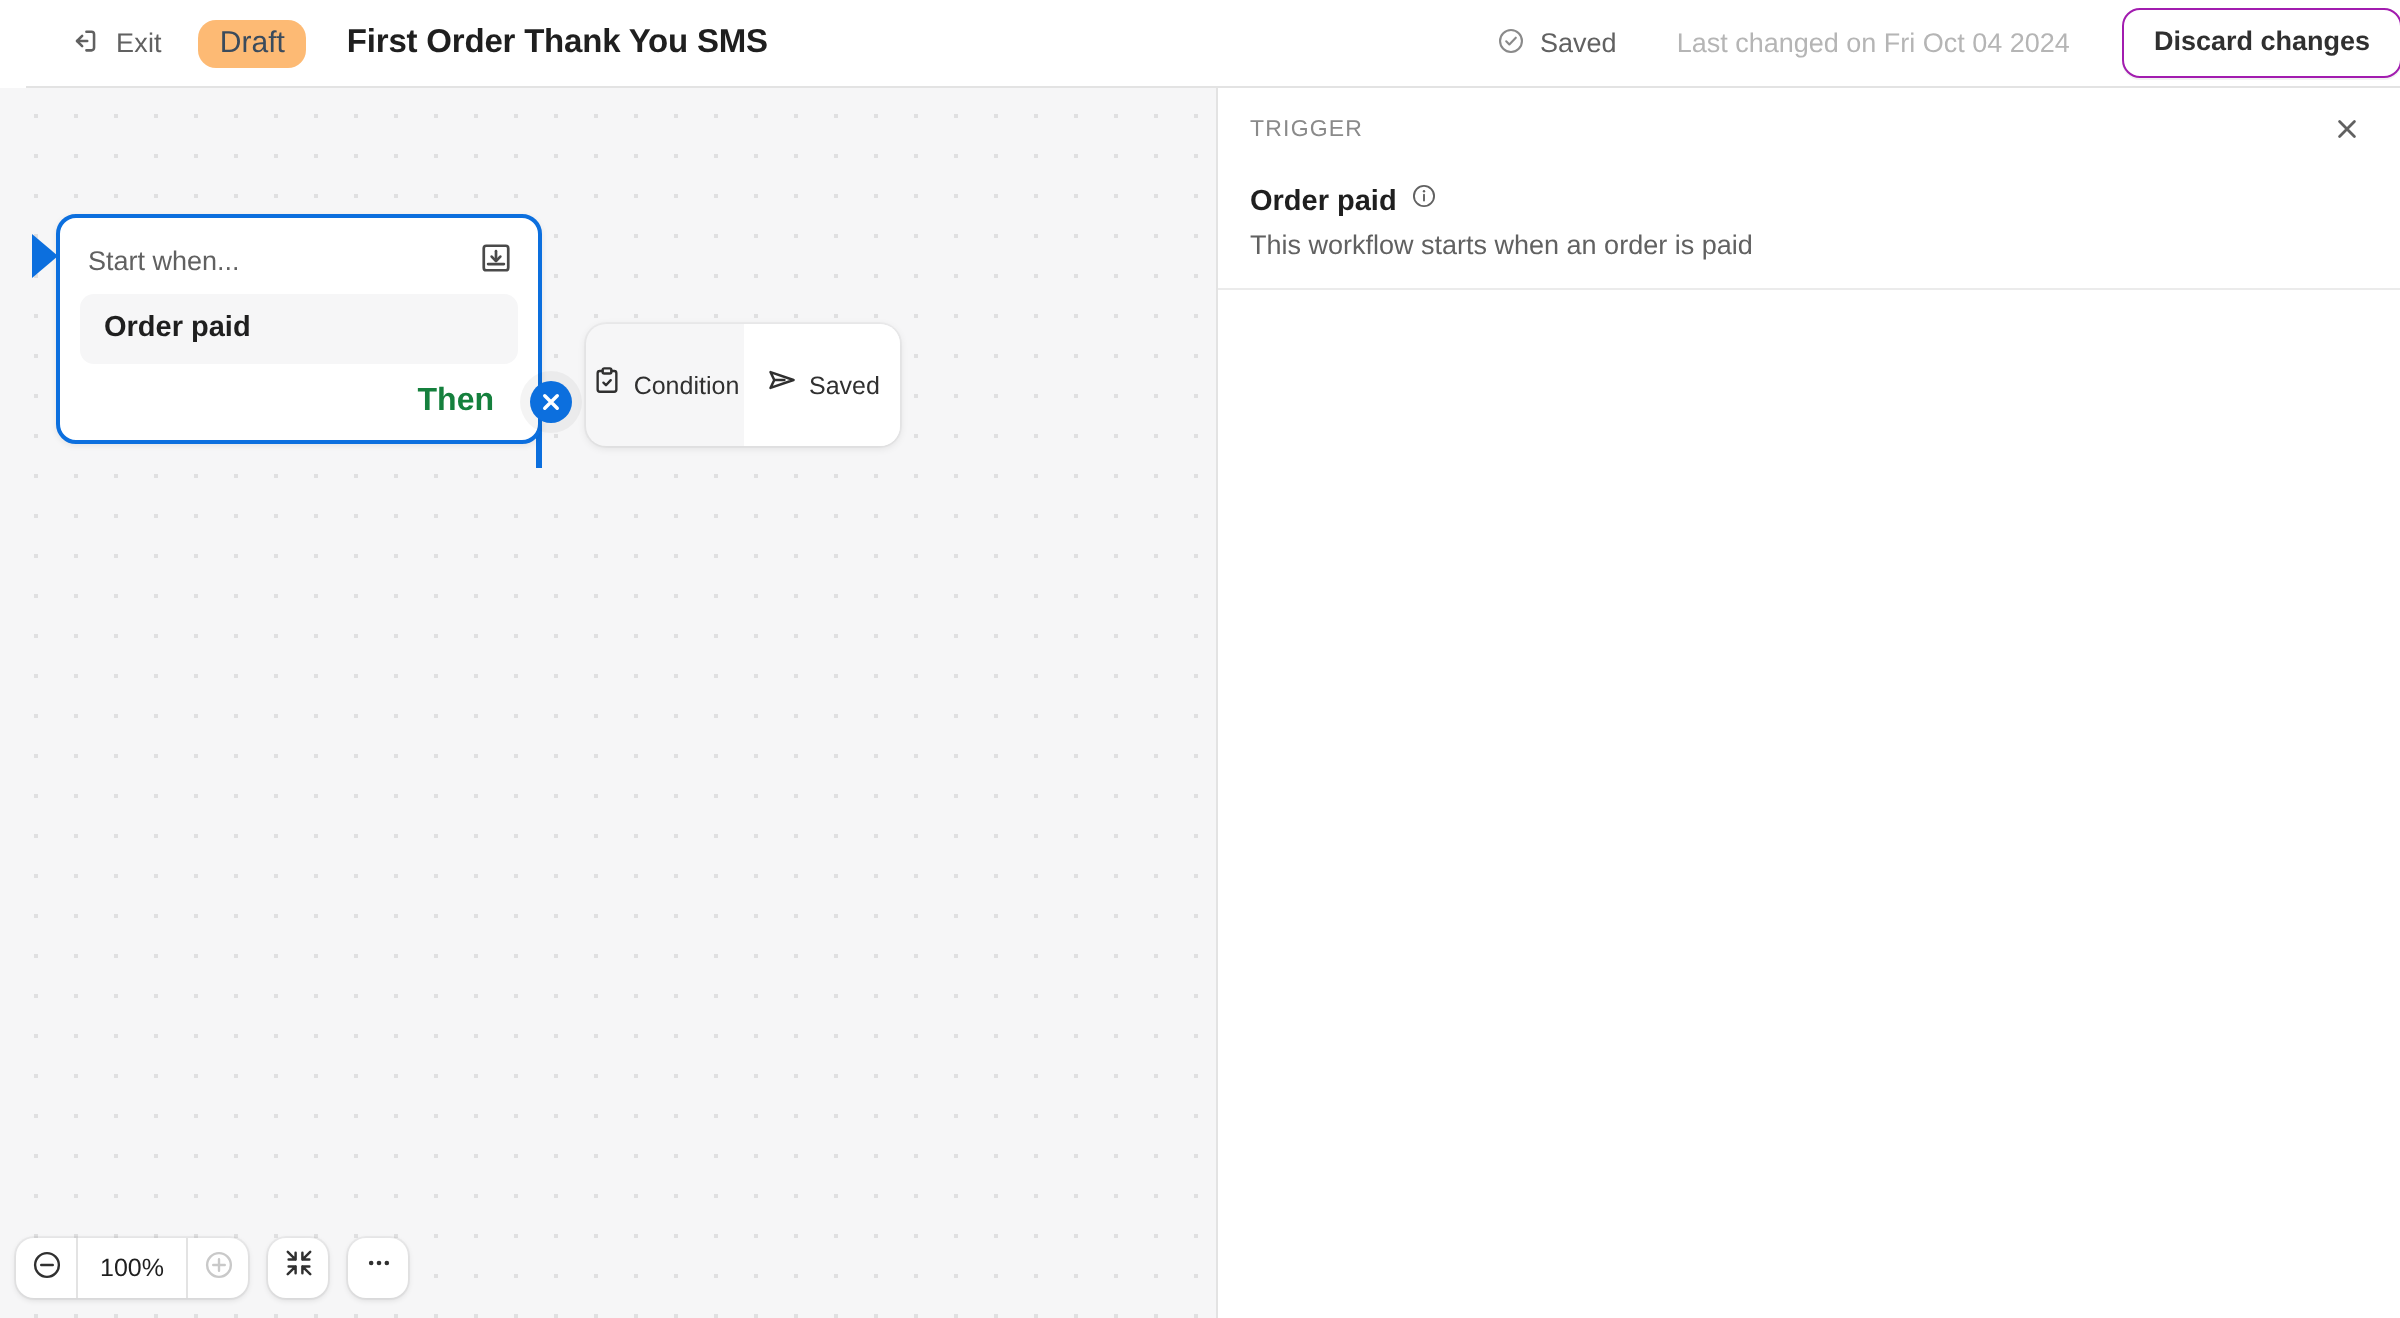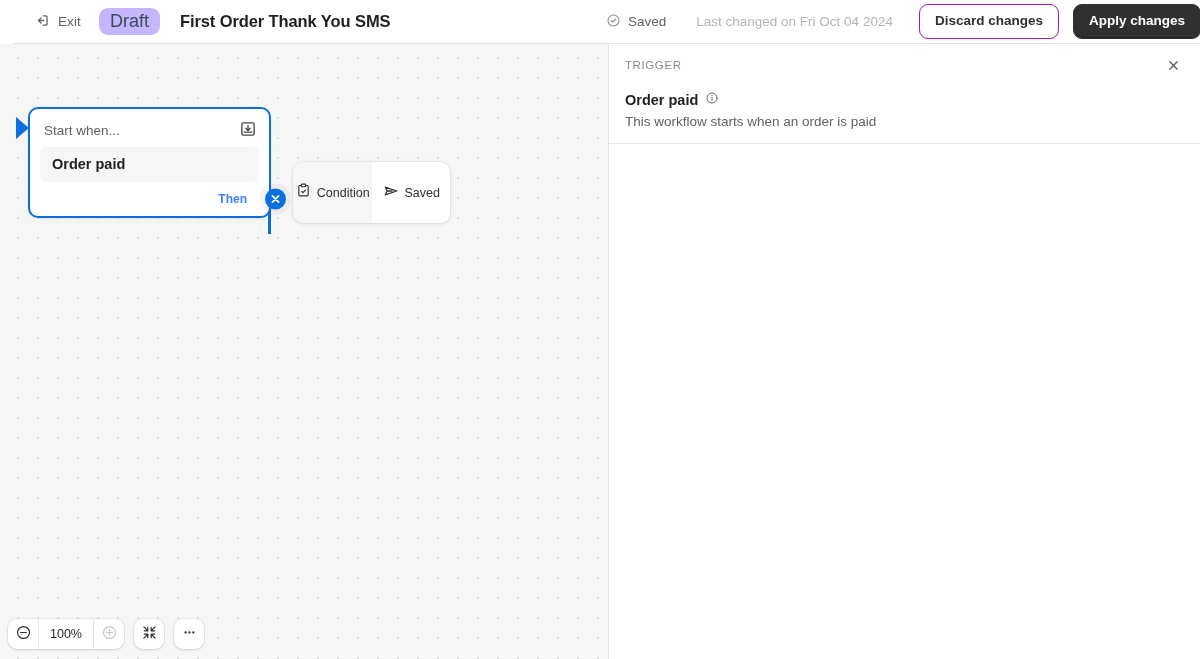--- a/index.html
+++ b/index.html
@@ -24,23 +24,23 @@
   .exit-btn {
     display: flex; align-items: center; gap: 8px;
     padding: 4px 6px; border-radius: 8px;
     cursor: pointer; background: transparent; border: none;
   }
   .exit-label {
     font-size: 13.5px; color: #616161; letter-spacing: .1px;
   }
   .draft-badge {
     margin-left: 12px;
-    background: #c4b5fd;
+    background: #fdba74;
     color: #3b4b5c;
-    font-size: 18px;
+    font-size: 15px;
     padding: 4px 11px 5px;
     border-radius: 9px;
     line-height: 1;
   }
   .wf-title {
     margin-left: 20px;
     font-size: 16.5px;
     font-weight: bold;
     color: #1f1f1f;
     letter-spacing: -.1px;
@@ -145,21 +145,21 @@
     font-size: 14.5px;
     font-weight: bold;
     color: #1f1f1f;
   }
   .card-foot {
     display: flex; align-items: center; justify-content: flex-end;
     padding: 10px 22px 10px 12px;
     position: relative;
   }
   .then-label {
-    font-size: 12px; font-weight: bold; color: #3b82f6;
+    font-size: 16px; font-weight: bold; color: #15803d;
   }
   .x-badge {
     position: absolute;
     right: -17px; top: 50%;
     transform: translateY(-50%);
     width: 21px; height: 21px;
     border-radius: 50%;
     background: #0c6fde;
     display: flex; align-items: center; justify-content: center;
     cursor: pointer;
@@ -309,21 +309,20 @@
           <circle cx="10" cy="10" r="7.3"></circle>
           <path d="m6.8 10.2 2.1 2.1 4.3-4.5"></path>
         </svg>
       </span>
       <span>Saved</span>
     </div>
 
     <span class="last-changed">Last changed on Fri Oct 04 2024</span>
 
     <button class="btn btn-secondary">Discard changes</button>
-    <button class="btn btn-primary">Apply changes</button>
   </div>
 </div>
 
 <div class="canvas">
 
   <div class="connector"></div>
 
   <div class="trigger-card">
     <div class="card-nose"></div>
 

